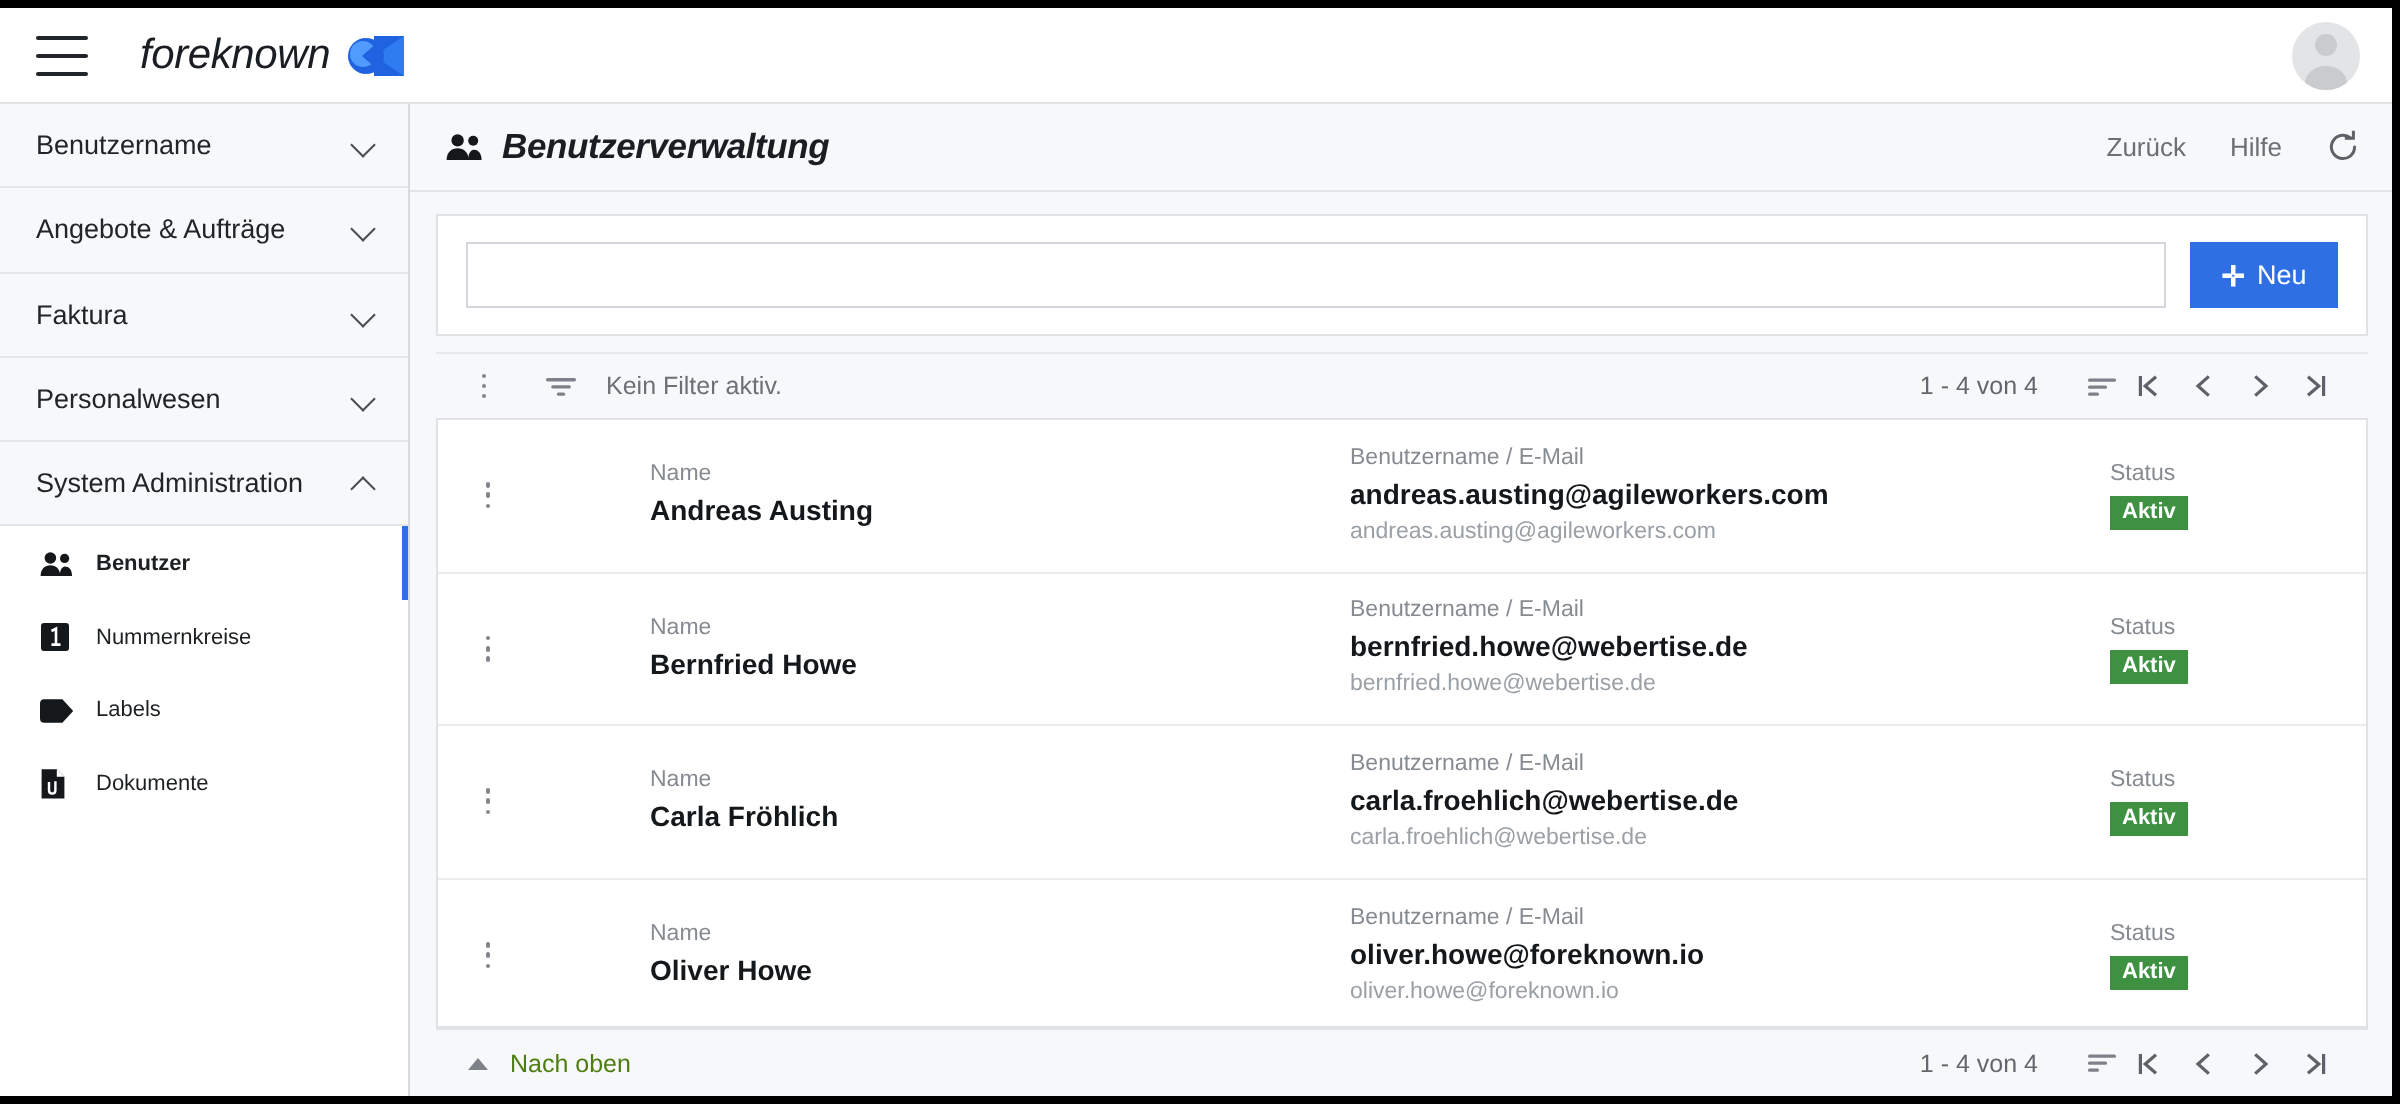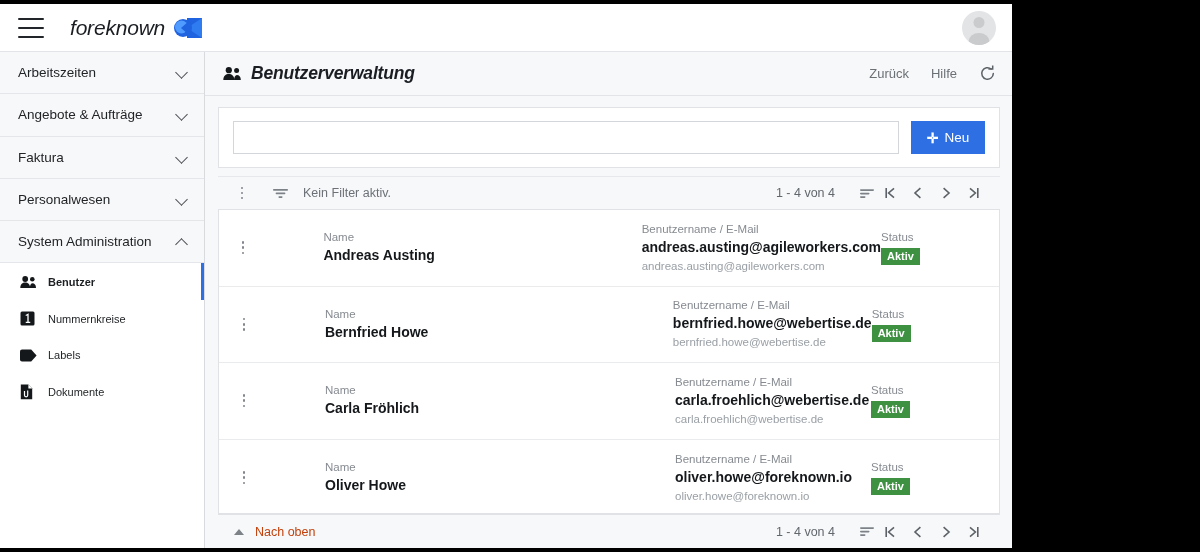--- a/index.html
+++ b/index.html
@@ -5,21 +5,21 @@
   * { box-sizing: border-box; margin: 0; padding: 0; }
   html, body {
     width: 1200px; height: 552px;
     background: #000;
     font-family: "Liberation Sans", sans-serif;
     overflow: hidden;
   }
   .frame {
     position: absolute;
     left: 0; top: 4px;
-    width: 1012px; height: 544px;
+    width: 1196px; height: 544px;
     background: #ffffff;
     display: flex; flex-direction: column;
     overflow: hidden;
   }
   
   .topbar {
     height: 48px; min-height: 48px;
     background: #ffffff;
     border-bottom: 1px solid #e2e4e8;
     display: flex; align-items: center;
@@ -170,21 +170,21 @@
   }
 
   
   .footer {
     height: 34px; min-height:34px;
     background:#f7f8f9; border-top:1px solid #e0e2e6;
     margin: 0 12px 0 13px;
     display:flex; align-items:center; padding: 0 12px 0 16px;
   }
   .up-arrow { width:0;height:0;border-left:5px solid transparent;border-right:5px solid transparent;border-bottom:6px solid #7d8289; }
-  .footer-link { font-size:12.5px; color:#c2410c; margin-left:11px; cursor:pointer; }
+  .footer-link { font-size:12.5px; color:#4d7c0f; margin-left:11px; cursor:pointer; }
 </style>
 </head>
 <body>
 
 <div class="frame">
 
   <div class="topbar">
     <div class="hamburger">
       <span></span>
         <span></span>
@@ -204,21 +204,21 @@
     </div>
     <div class="topbar-spacer"></div>
     <div class="avatar"></div>
   </div>
 
   <div class="body-split">
 
     <div class="sidebar">
 
       <div class="sb-group">
-        <div class="sb-group-label">Arbeitszeiten</div>
+        <div class="sb-group-label">Benutzername</div>
         <div class="chev"></div>
       </div>
 
 
       <div class="sb-group">
         <div class="sb-group-label">Angebote &amp; Aufträge</div>
         <div class="chev"></div>
       </div>
 
       <div class="sb-group">

